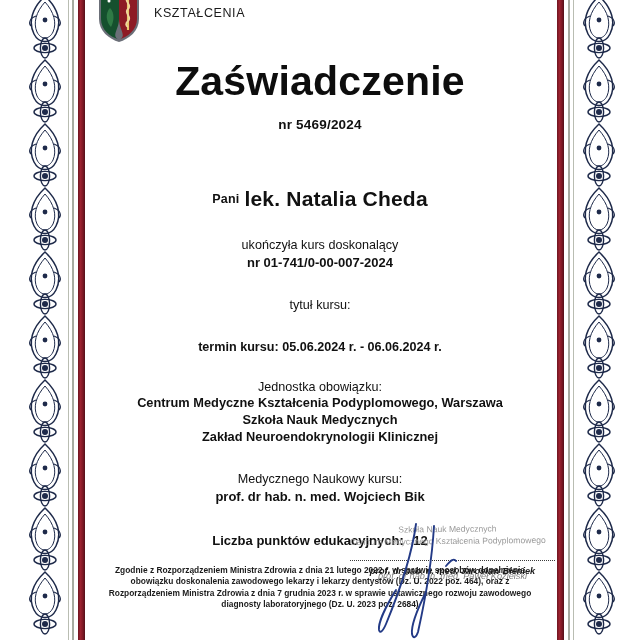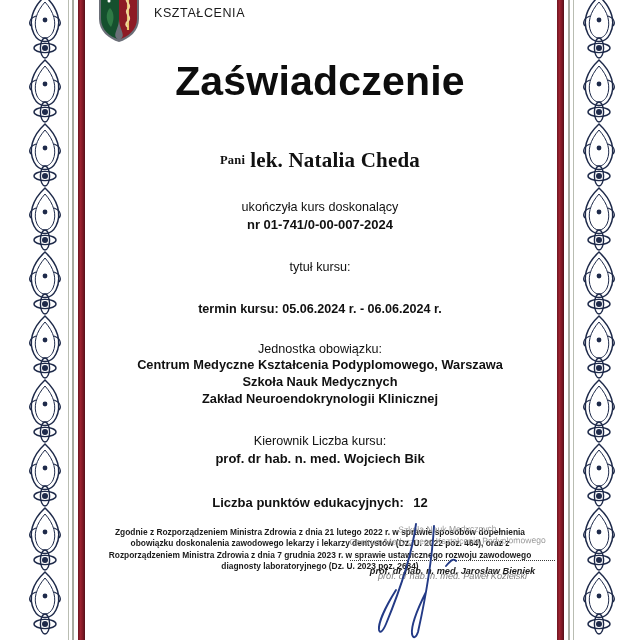--- a/index.html
+++ b/index.html
@@ -116,25 +116,24 @@
     color: #0d0d0d;
   }
   .cert-no {
     font-size: 13.5px;
     font-weight: bold;
     margin-top: 12px;
     letter-spacing: .2px;
   }
 
   .recipient {
-    margin-top: 43px;
+    margin-top: 55px;
     font-size: 21px;
     font-weight: bold;
     letter-spacing: .2px;
-    font-family: Liberation Serif, serif;
   }
   .recipient .pani {
     font-size: 12.5px;
     font-weight: bold;
     vertical-align: 3px;
     margin-right: 5px;
     letter-spacing: .2px;
   }
 
   .block { margin-top: 26px; }
@@ -332,20 +331,21 @@
     </div>
     <div class="org-lines">
       <div>CENTRUM MEDYCZNE</div>
       <div>KSZTAŁCENIA</div>
     </div>
   </div>
 
   <div class="content">
 
     <div class="title">Zaświadczenie</div>
+    <div class="cert-no">nr 5469/2024</div>
 
     <div class="recipient">
       <span class="pani">Pani</span><span>lek. Natalia Cheda</span>
     </div>
 
     <div class="block">
       <div class="line">ukończyła kurs doskonalący</div>
       <div class="line strong">nr 01-741/0-00-007-2024</div>
     </div>
 
@@ -358,21 +358,21 @@
     </div>
 
     <div class="block">
       <div class="inst-head">Jednostka obowiązku:</div>
       <div class="inst-line">Centrum Medyczne Kształcenia Podyplomowego, Warszawa</div>
       <div class="inst-line">Szkoła Nauk Medycznych</div>
       <div class="inst-line">Zakład Neuroendokrynologii Klinicznej</div>
     </div>
 
     <div class="block">
-      <div class="line">Kierownik Liczba kursu:</div>
+      <div class="line">Medycznego Naukowy kursu:</div>
       <div class="line strong">prof. dr hab. n. med. Wojciech Bik</div>
     </div>
 
     <div class="block">
       <span class="points">Liczba punktów edukacyjnych:</span>
       <span class="points" style="margin-left:5px;">12</span>
     </div>
 
     <div class="legal">Zgodnie z Rozporządzeniem Ministra Zdrowia z dnia 21 lutego 2022 r. w sprawie sposobów dopełnienia obowiązku doskonalenia zawodowego lekarzy i lekarzy dentystów (Dz. U. 2022 poz. 464), oraz z Rozporządzeniem Ministra Zdrowia z dnia 7 grudnia 2023 r. w sprawie ustawicznego rozwoju zawodowego diagnosty laboratoryjnego (Dz. U. 2023 poz. 2684)</div>
   </div>

